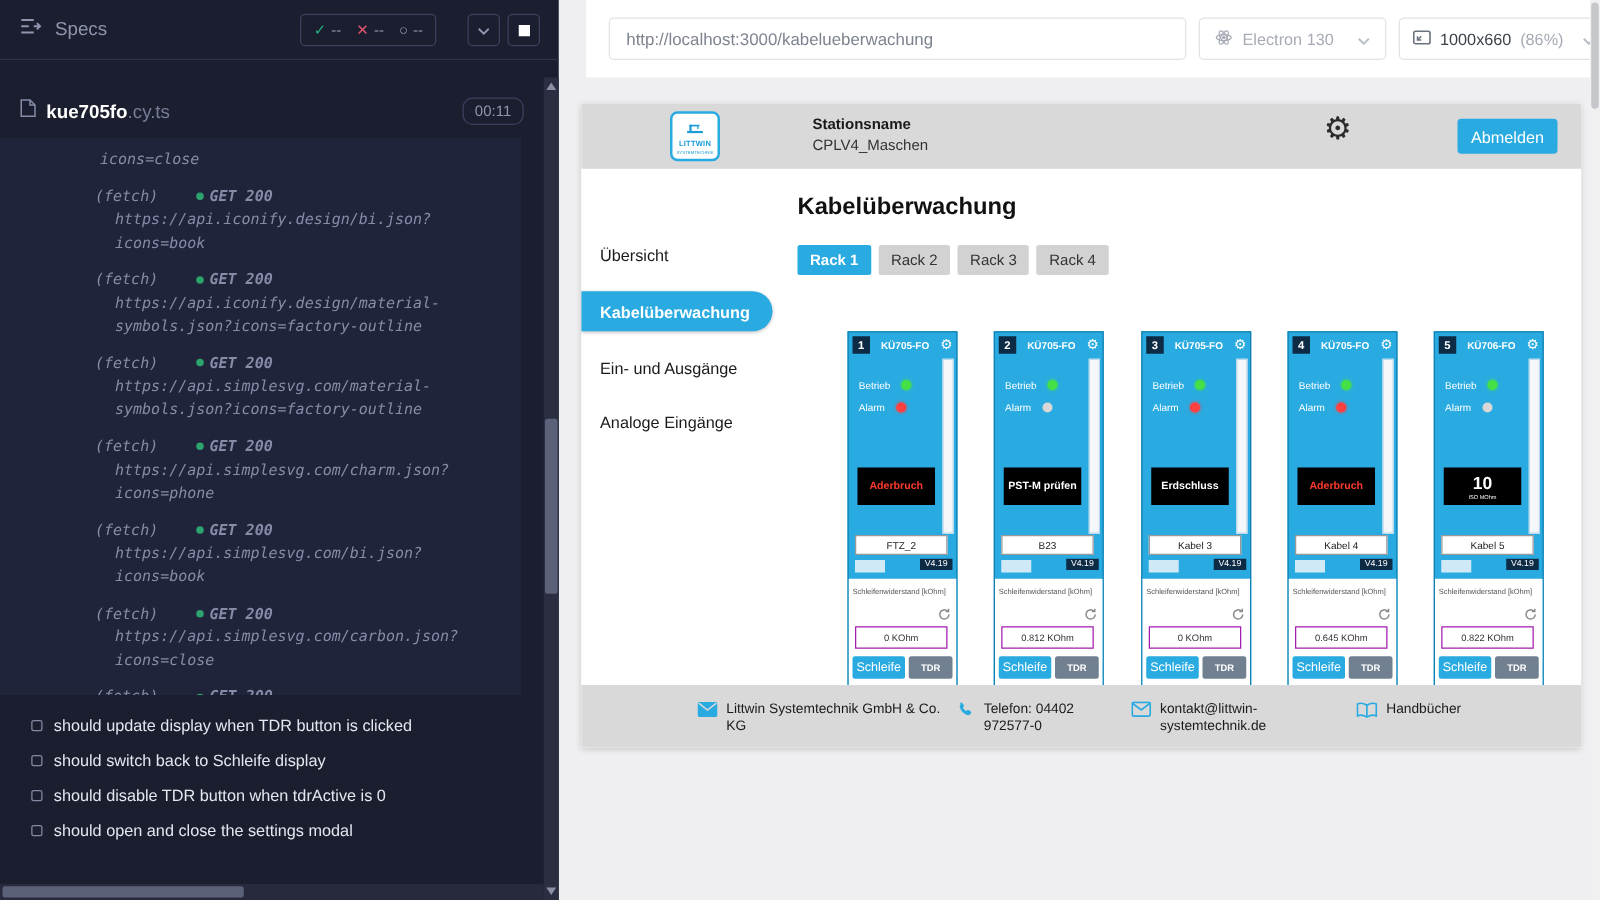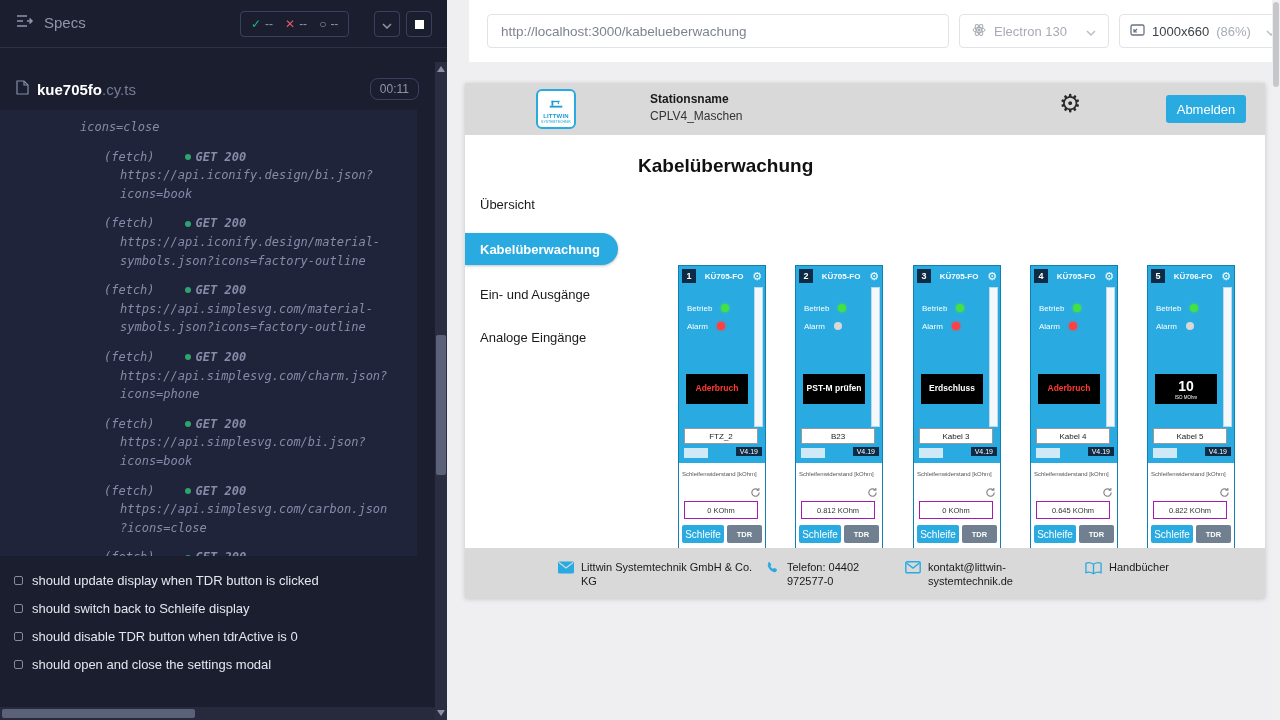--- a/index.html
+++ b/index.html
@@ -20,29 +20,29 @@
   .cy-btn.stop { left:406px; }
   .stop-square { width:9px; height:9px; background:#fff; }
 
   .spec-row { position:absolute; top:72px; left:0; width:435px; height:34px; display:flex; align-items:center; padding:0 16px; gap:8px; }
   .spec-name { color:#fff; font-size:15px; font-weight:bold; }
   .spec-ext { color:#777c96; font-size:15px; font-weight:normal; }
   .spec-timer { margin-left:auto; border:1px solid #3b4060; border-radius:8px; padding:3px 9px; color:#9095ad; font-size:12px; }
 
   .cy-log { position:absolute; top:110px; left:0; width:417px; height:446px; background:#20243a; padding:8px 0 0 0; overflow:hidden; font-family:"DejaVu Sans Mono", monospace; font-style:italic; font-size:12px; line-height:1.55; color:#868ca8; }
   .log-partial { padding-left:80px; overflow-wrap:anywhere; padding-right:24px; }
-  .log-entry { margin-top:11px; padding-left:104px; padding-right:24px; }
+  .log-entry { margin-top:11px; padding-left:76px; padding-right:24px; }
   .log-head { display:flex; align-items:center; }
   .log-label { margin-right:30px; }
   .gdot { display:inline-block; width:6px; height:6px; border-radius:50%; background:#2da46e; margin-right:5px; flex:none; }
   .log-status { font-weight:bold; }
   .log-url { padding-left:16px; overflow-wrap:anywhere; }
 
   .cy-tests { position:absolute; top:566px; left:0; width:435px; }
-  .test-row { height:28px; display:flex; align-items:center; gap:9px; padding-left:14px; color:#e4e6f0; font-size:13px; cursor:pointer; }
+  .test-row { height:28px; display:flex; align-items:center; gap:9px; padding-left:25px; color:#e4e6f0; font-size:13px; cursor:pointer; }
   .titem-icon { width:9px; height:9px; border:1px solid #858aa3; border-radius:2px; flex:none; }
 
   .cy-vscroll { position:absolute; left:435px; top:62px; width:12px; height:658px; background:#2a2e40; }
   .varrow { position:absolute; left:2px; width:0; height:0; border-left:4px solid transparent; border-right:4px solid transparent; }
   .varrow.up { top:4px; border-bottom:6px solid #8a8fa6; }
   .varrow.down { bottom:4px; border-top:6px solid #8a8fa6; }
   .vthumb { position:absolute; left:1px; top:273px; width:10px; height:140px; background:#5c617a; border-radius:2px; }
   .cy-hscroll { position:absolute; left:0; bottom:0; width:435px; height:13px; background:#262a3c; }
   .hthumb { position:absolute; left:2px; top:2px; width:193px; height:9px; background:#5c617a; border-radius:2px; }
 
@@ -310,20 +310,26 @@
 
   <div class="nav">
     <div class="nav-item" style="top:62px">Übersicht</div>
     <div class="nav-pill">Kabelüberwachung</div>
     <div class="nav-item" style="top:152px">Ein- und Ausgänge</div>
     <div class="nav-item" style="top:195px">Analoge Eingänge</div>
   </div>
 
   <div class="page-title">Kabelüberwachung</div>
 
+  <div class="tabs">
+    <div class="tab active">Rack 1</div>
+    <div class="tab">Rack 2</div>
+    <div class="tab">Rack 3</div>
+    <div class="tab">Rack 4</div>
+  </div>
 
   <div class="card" style="left:213px">
     <div class="card-h">
         <span class="card-num">1</span>
         <span class="card-title">KÜ705-FO</span>
         <span class="card-gear">⚙</span>
       </div>
     <div class="card-scroll"></div>
     <div class="led-row" style="top:38px">
         <span>Betrieb</span>

